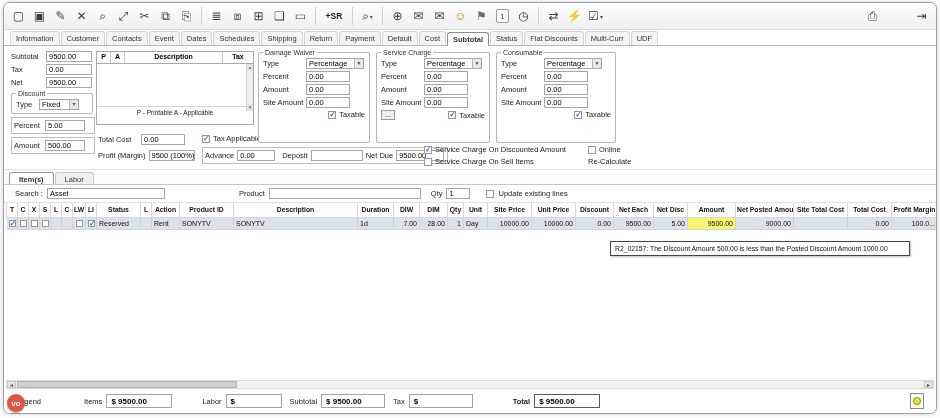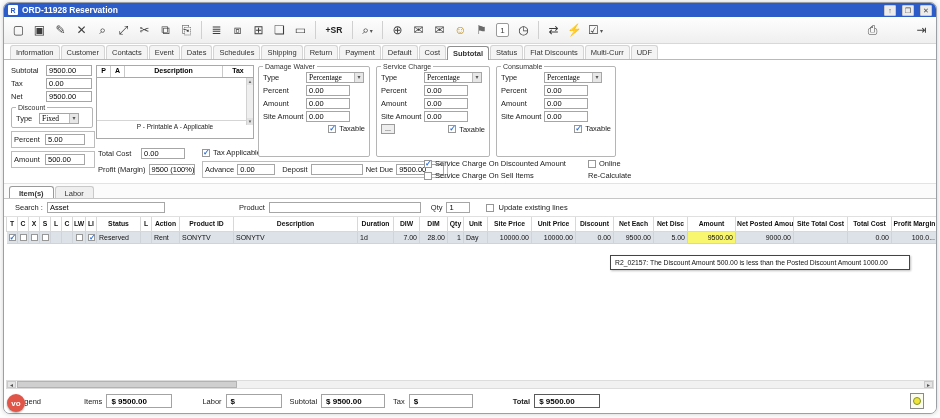--- a/index.html
+++ b/index.html
@@ -44,21 +44,21 @@
   .tab.active { background: #fff; border-color: #8f8f8f; font-weight: bold; position: relative; top: 1px; }
 
   
   .panel { position: relative; height: 124px; background: #fff; flex: 0 0 auto; font-size: 7.5px;
            border-bottom: 1px solid #e3e3e3; }
   .abs { position: absolute; }
   .lbl { font-size: 7.5px; color: #222; white-space: nowrap; }
   .lbl.g { width: 40px; flex: 0 0 auto; }
   .tfield { display: inline-block; background: #fff; border: 1px solid #a6a6a6; padding: 1px 2px;
             font-size: 7.5px; height: 11px; line-height: 8px; white-space: nowrap; overflow: hidden; }
-  .select { position: relative; padding-right: 11px; font-family: Liberation Serif, serif; }
+  .select { position: relative; padding-right: 11px; }
   .select .caret { position: absolute; right: 0; top: 0; width: 9px; height: 9px; font-size: 6px; color: #555;
                    background: #e7e7e7; border-left: 1px solid #bbb; text-align: center; line-height: 9px; }
   fieldset.group { position: absolute; border: 1px solid #b5b5b5; border-radius: 2px; padding: 2px 4px 2px; background:#fff; }
   fieldset.group legend { font-size: 7px; color: #333; padding: 0 2px; }
   .frow { display: flex; align-items: center; margin-bottom: 2px; gap: 3px; }
   .cb { display: inline-block; width: 8px; height: 8px; border: 1px solid #979797; background: #fff;
         position: relative; vertical-align: middle; flex: 0 0 auto; }
   .cb.checked::after { content: "✓"; position: absolute; left: 0px; top: -2px; font-size: 8px;
                        color: var(--checkbox, #2f6fd6); font-weight: bold; }
   .boxrow { border: 1px solid #bdbdbd; display: flex; align-items: center; gap: 3px; padding: 2px 2px; margin-top: 3px; }
@@ -114,27 +114,20 @@
   .rec-badge { position: absolute; left: 7px; top: 394px; width: 18px; height: 18px; border-radius: 50%;
                background: var(--badge, #e05548); color: #fff; font-size: 8px; font-weight: bold;
                display: flex; align-items: center; justify-content: center; box-shadow: 0 1px 2px rgba(0,0,0,.35); }
 </style>
 </head>
 <body>
 
 <div class="desktop">
   <div class="window">
 
-    <div class="titlebar">
-      <span class="app-icon">R</span>
-      <span class="title">ORD-11928 Reservation</span>
-      <span class="win-btn">↑</span>
-      <span class="win-btn">❐</span>
-      <span class="win-btn">✕</span>
-    </div>
 
 
     <div class="toolbar">
         <span class="tb-btn">▢</span>
         <span class="tb-btn">▣</span>
         <span class="tb-btn">✎</span>
         <span class="tb-btn">✕</span>
         <span class="tb-btn">⌕</span>
         <span class="tb-btn">⤢</span>
         <span class="tb-btn">✂</span>

